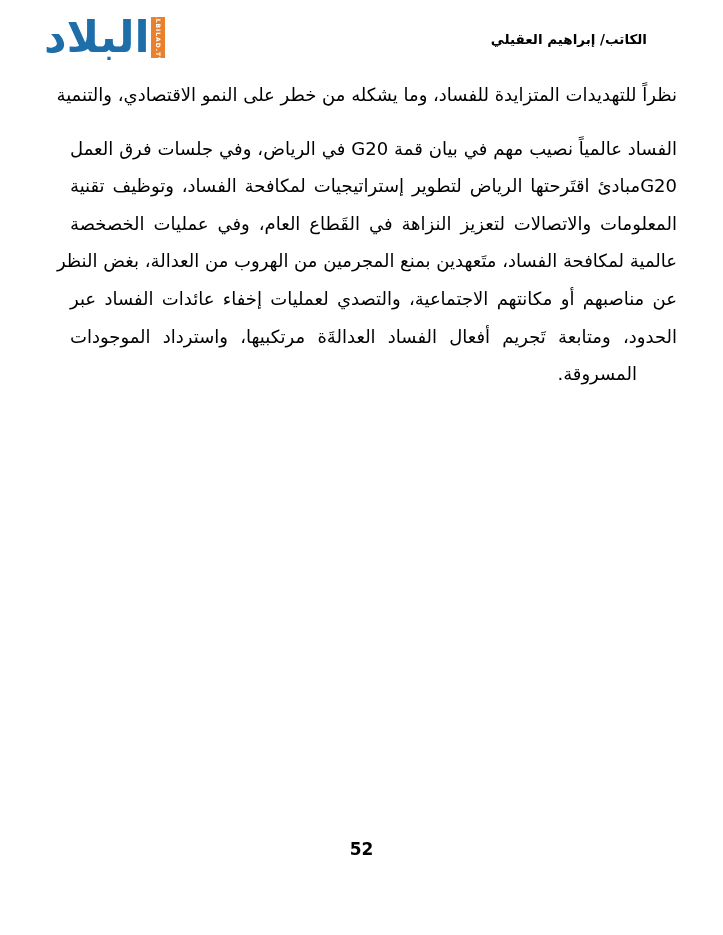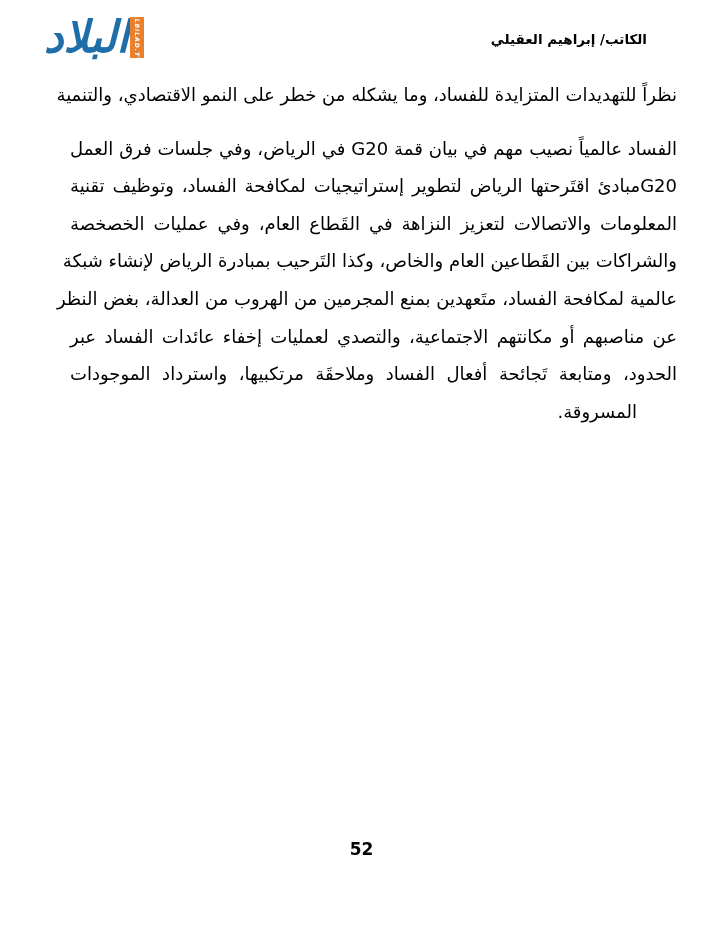--- a/index.html
+++ b/index.html
@@ -7,21 +7,21 @@
     width:723px; height:935px;
     background:#ffffff;
     position:relative;
     font-family:"DejaVu Sans", sans-serif;
     color:#000;
     overflow:hidden;
   }
   
   .logo {
     position:absolute; left:44px; top:6px;
-    display:flex; flex-direction:row; align-items:flex-start;font-style:italic;
+    display:flex; flex-direction:row; align-items:flex-start;
   }
   .logo-arabic {
     color:#1e6fa9;
     font-weight:bold;
     font-size:44px;
     line-height:62px;
     letter-spacing:-1px;
     white-space:nowrap;
   }
   .logo-strip {
@@ -100,24 +100,23 @@
   <div class="article">
 
     <div class="para">
       <div class="line">نظراً للتهديدات المتزايدة للفساد، وما يشكله من خطر على النمو الاقتصادي، والتنمية</div>
     </div>
 
     <div class="para">
       <div class="line">الفساد عالمياً نصيب مهم في بيان قمة G20 في الرياض، وفي جلسات فرق العمل</div>
       <div class="line">G20مبادئ اقتَرحتها الرياض لتطوير إستراتيجيات لمكافحة الفساد، وتوظيف تقنية</div>
       <div class="line">المعلومات والاتصالات لتعزيز النزاهة في القَطاع العام، وفي عمليات الخصخصة</div>
-      <div class="line">والشراكات بين القَطاعين العام والخاص، وكذا التَرحيب بمبادرة الرياض لإنشاء شبكة</div>
       <div class="line">عالمية لمكافحة الفساد، متَعهدين بمنع المجرمين من الهروب من العدالة، بغض النظر</div>
       <div class="line">عن مناصبهم أو مكانتهم الاجتماعية، والتصدي لعمليات إخفاء عائدات الفساد عبر</div>
-      <div class="line">الحدود، ومتابعة تَجائحة أفعال الفساد وملاحقَة مرتكبيها، واسترداد الموجودات</div>
+      <div class="line">الحدود، ومتابعة تَجريم أفعال الفساد العدالةَة مرتكبيها، واسترداد الموجودات</div>
       <div class="line p2-last">المسروقة.</div>
     </div>
 
   </div>
 
   <div class="page-number">52</div>
 
 </div>
 
 </body></html>

